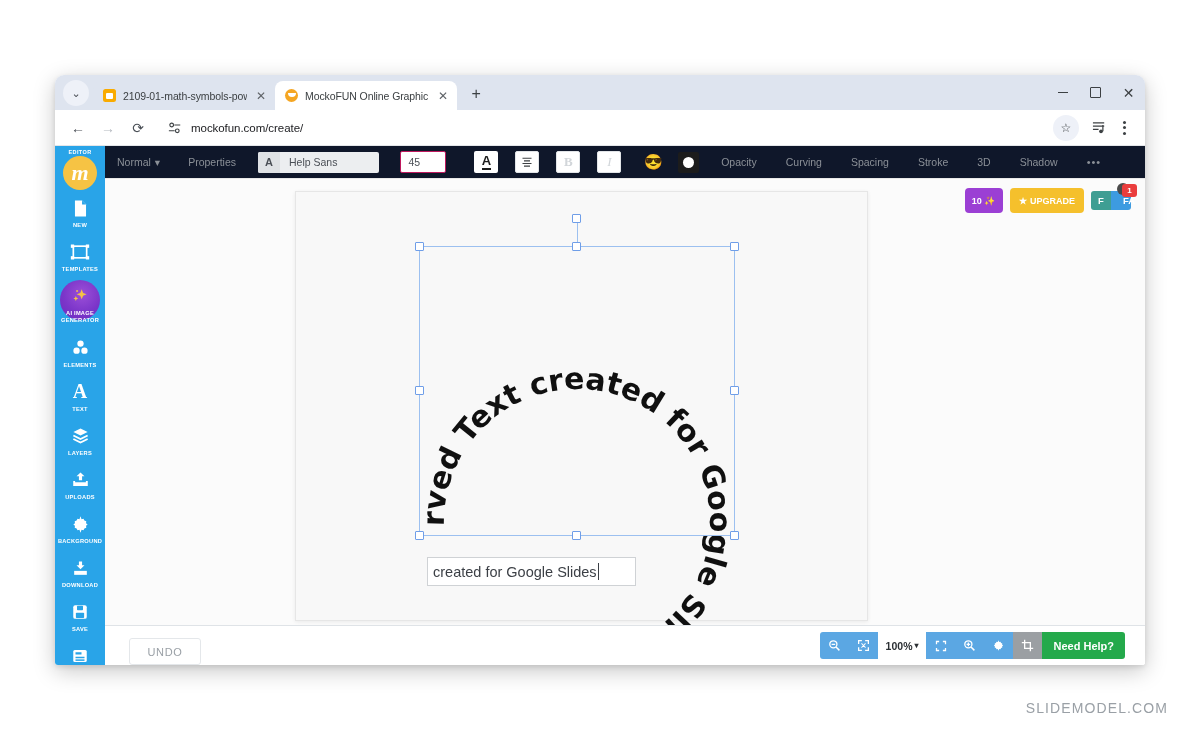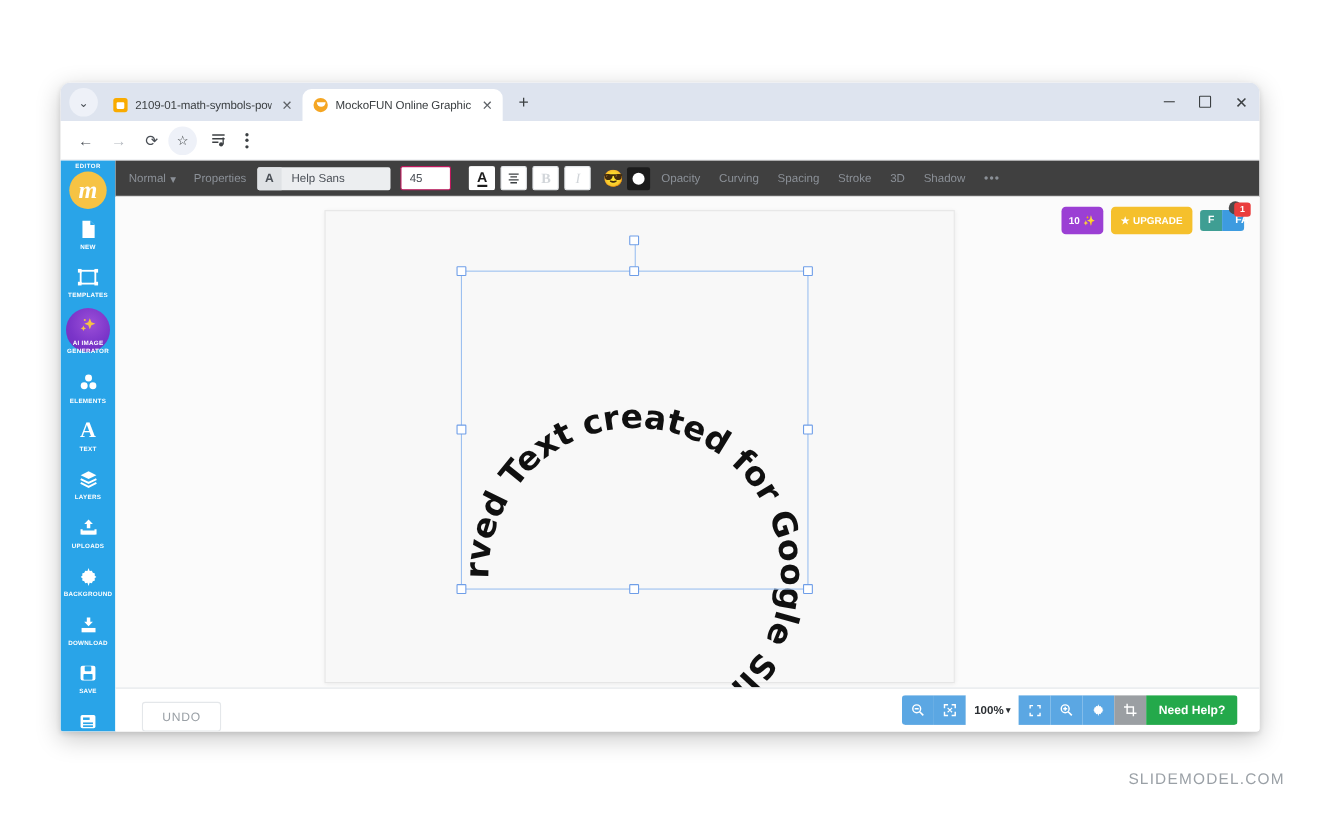--- a/index.html
+++ b/index.html
@@ -139,22 +139,22 @@
     position: absolute; left: 5px; top: 2px; width: 40px; height: 40px;
     border-radius: 50%;
     background: radial-gradient(circle at 55% 35%, #9b4fd8 0%, #7b35c9 55%, #6b2bbd 100%);
   }
   .rail-ai-inner { position: relative; z-index: 2; display:flex; flex-direction:column; align-items:center; gap:3px; }
 
   
   .editor { flex: 1; display: flex; flex-direction: column; min-width: 0; background: #fff; }
 
   .proptoolbar {
-    height: 33px; display: flex; align-items: center; gap: 0;
-    padding: 0 12px; border-bottom: 1px solid #e8e8e8; background: #404040;
+    height: 33px; display: flex; align-items: center; gap: 12px;
+    padding: 0 12px; border-bottom: 1px solid #e8e8e8; background: #0f172a;
     font-size: 10.5px; color: #8b9097;
   }
   .pt-normal { color:#8b9097; cursor:pointer; margin-right: 16px; display:flex; align-items:center; gap:4px; }
   .pt-props { color:#8b9097; cursor:pointer; margin-right: 10px; }
   .font-box {
     display:flex; align-items:center; height: 21px; background:#eceef0;
     border-radius: 2px; cursor:pointer; margin-right: 9px;
   }
   .font-box .fa {
     width: 22px; display:flex; align-items:center; justify-content:center;
@@ -300,20 +300,29 @@
         <div class="win-btn win-min"></div>
         <div class="win-btn win-max"></div>
         <div class="win-btn win-close">✕</div>
       </div>
     </div>
 
     <div class="addrbar">
       <div class="nav-ic">←</div>
       <div class="nav-ic dim">→</div>
       <div class="nav-ic">⟳</div>
+      <div class="url-wrap" title="Search Google or type a URL">
+        <svg class="url-toggle-ic" viewBox="0 0 16 16">
+          <circle cx="4.2" cy="4.6" r="2.1" fill="none" stroke="#3c4043" stroke-width="1.3"></circle>
+          <line x1="7.2" y1="4.6" x2="14" y2="4.6" stroke="#3c4043" stroke-width="1.3"></line>
+          <circle cx="10.6" cy="11.2" r="2.1" fill="none" stroke="#3c4043" stroke-width="1.3"></circle>
+          <line x1="1" y1="11.2" x2="7.6" y2="11.2" stroke="#3c4043" stroke-width="1.3"></line>
+        </svg>
+        <span class="url-text">mockofun.com/create/</span>
+      </div>
       <div class="star-btn">☆</div>
       <div class="ext-ic">
         <svg viewBox="0 0 16 16" width="15" height="15">
           <line x1="1" y1="3" x2="13" y2="3" stroke="#3c4043" stroke-width="1.4"></line>
           <line x1="1" y1="6.5" x2="13" y2="6.5" stroke="#3c4043" stroke-width="1.4"></line>
           <line x1="1" y1="10" x2="7" y2="10" stroke="#3c4043" stroke-width="1.4"></line>
           <circle cx="9.6" cy="12" r="2" fill="#3c4043"></circle>
           <line x1="11.6" y1="12" x2="11.6" y2="5.4" stroke="#3c4043" stroke-width="1.3"></line>
         </svg>
       </div>
@@ -535,20 +544,24 @@
               <div class="sel-h tl"></div>
               <div class="sel-h tm"></div>
               <div class="sel-h tr"></div>
               <div class="sel-h ml"></div>
               <div class="sel-h mr"></div>
               <div class="sel-h bl"></div>
               <div class="sel-h bm"></div>
               <div class="sel-h br"></div>
             </div>
 
+            <div class="textinput" title="Type your text">
+              <span>created for Google Slides</span>
+              <span class="caret"></span>
+            </div>
           </div>
         </div>
 
         <div class="bottombar">
           <div class="undo-btn">UNDO</div>
 
           <div class="zoomcluster">
             <div class="zc blue">
               <svg viewBox="0 0 16 16" width="13" height="13">
                 <circle cx="6.6" cy="6.6" r="4.4" fill="none" stroke="#fff" stroke-width="1.6"></circle>

